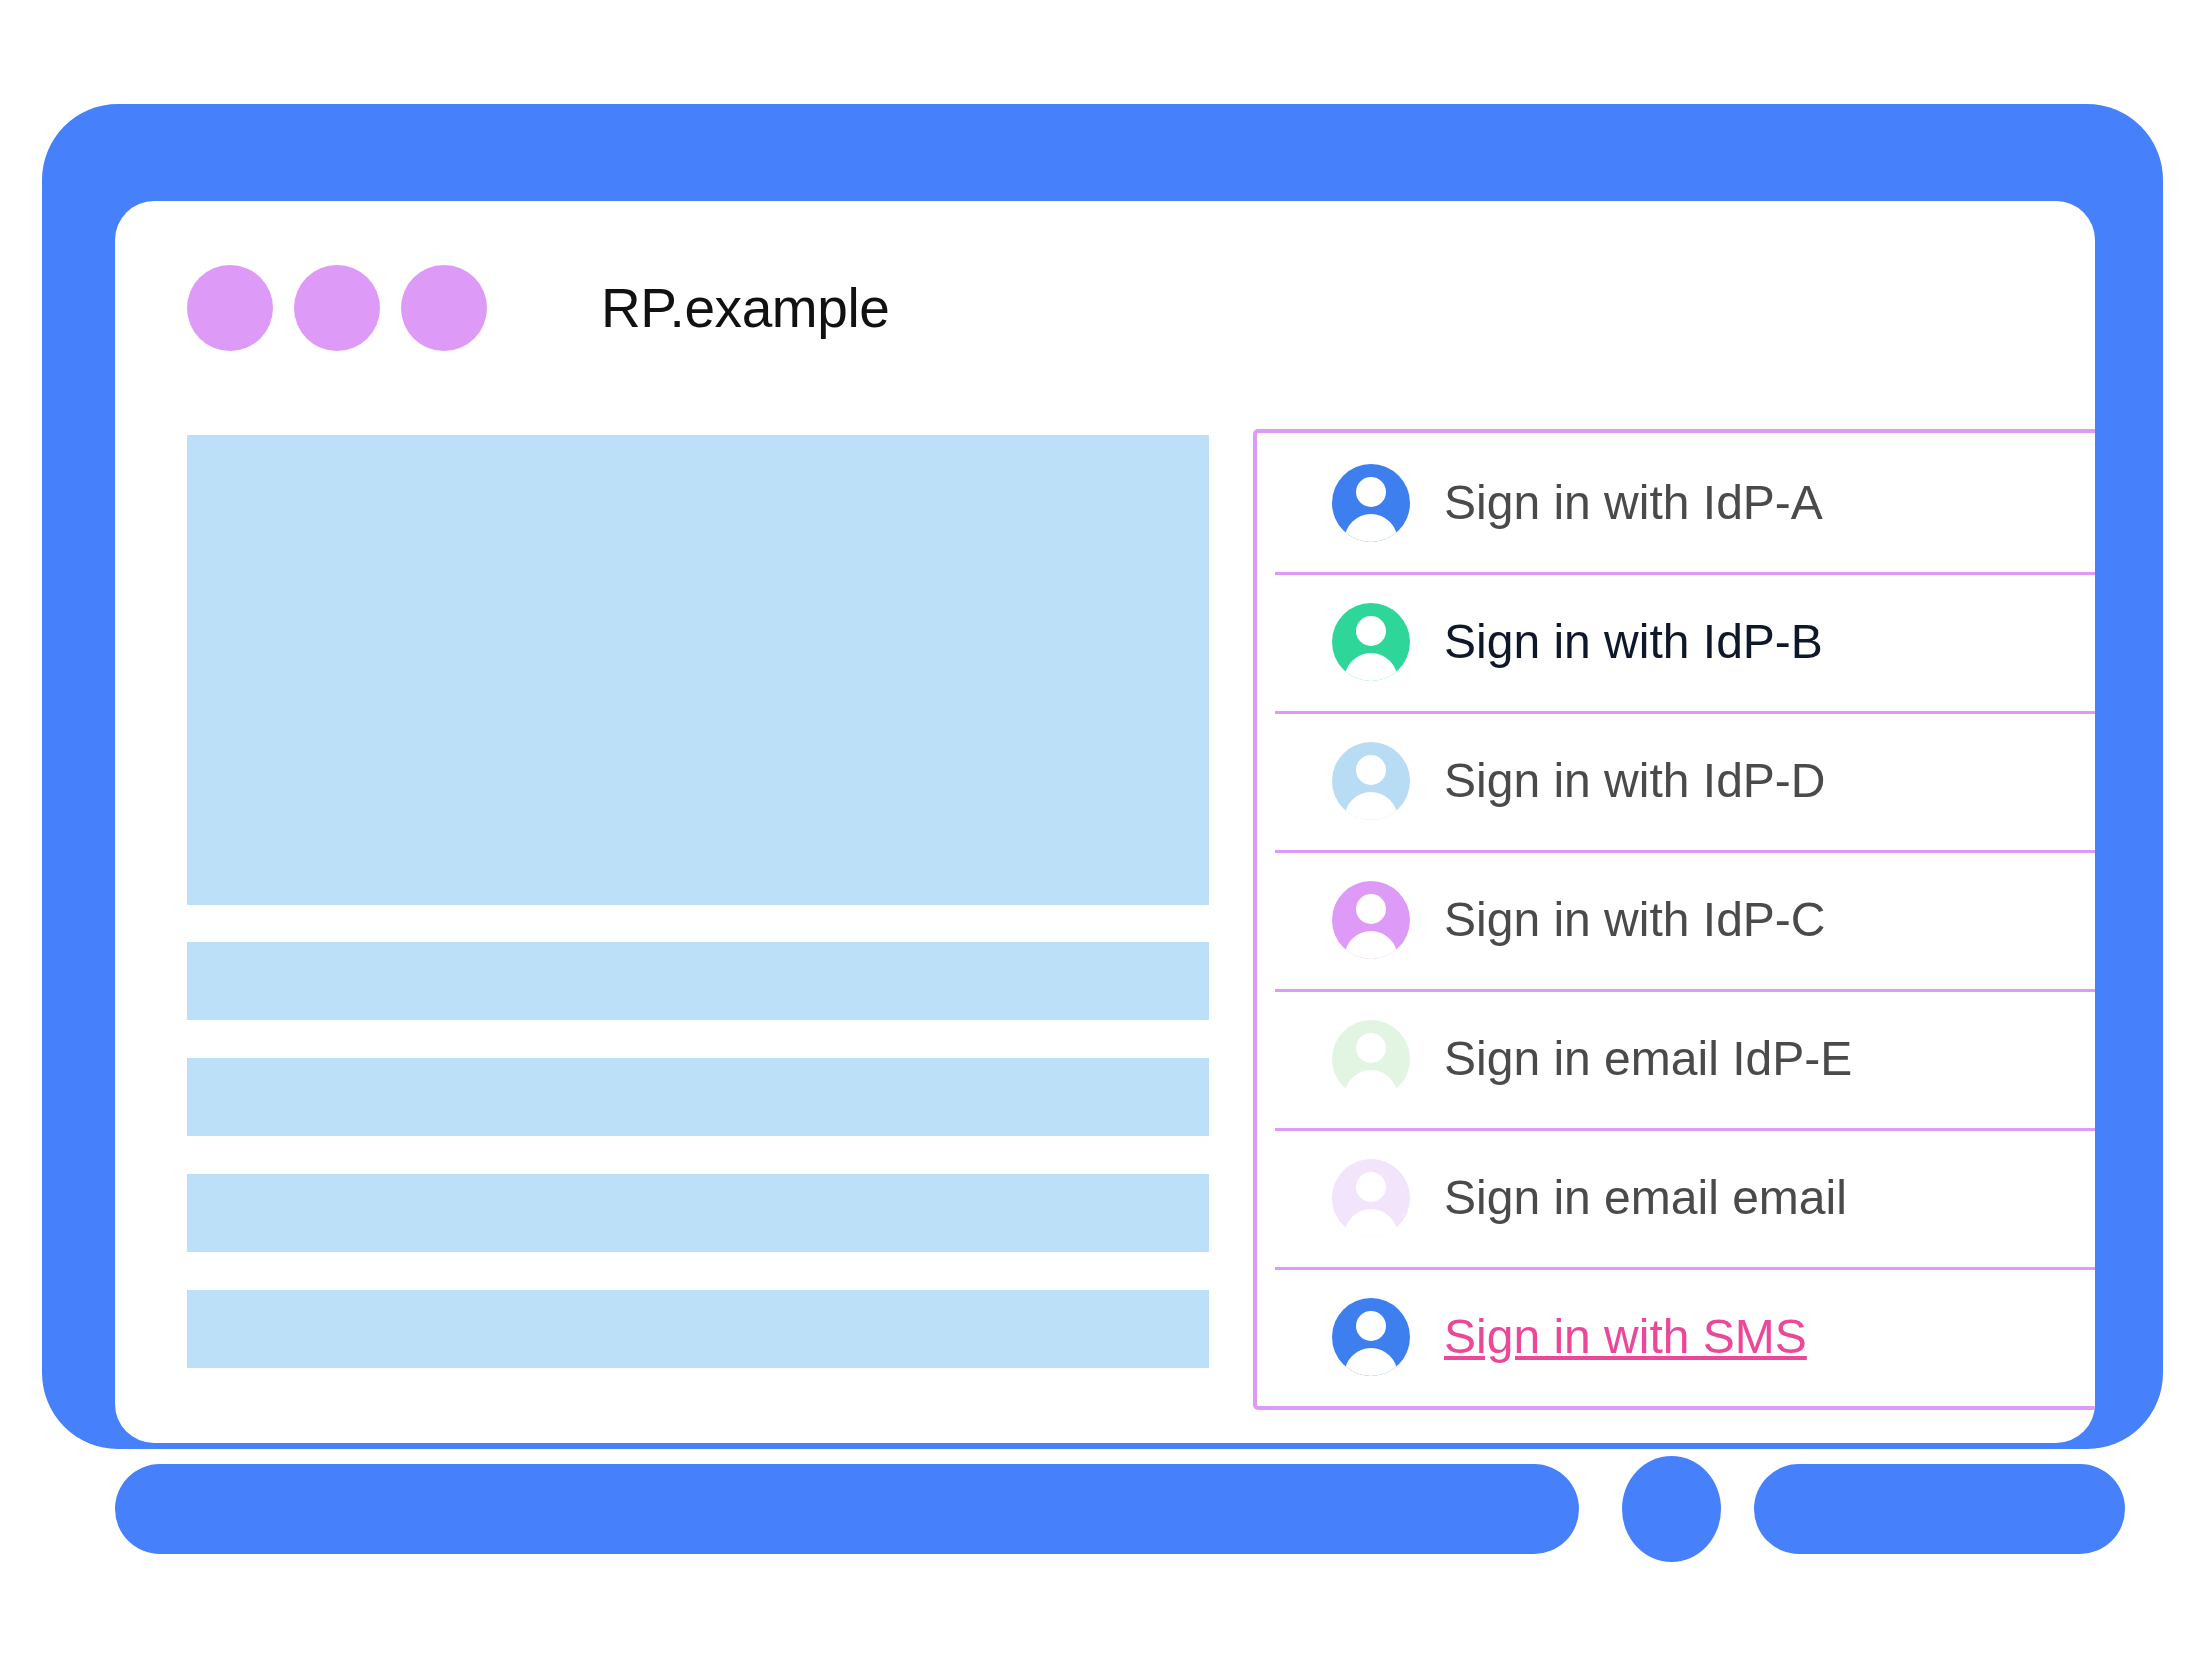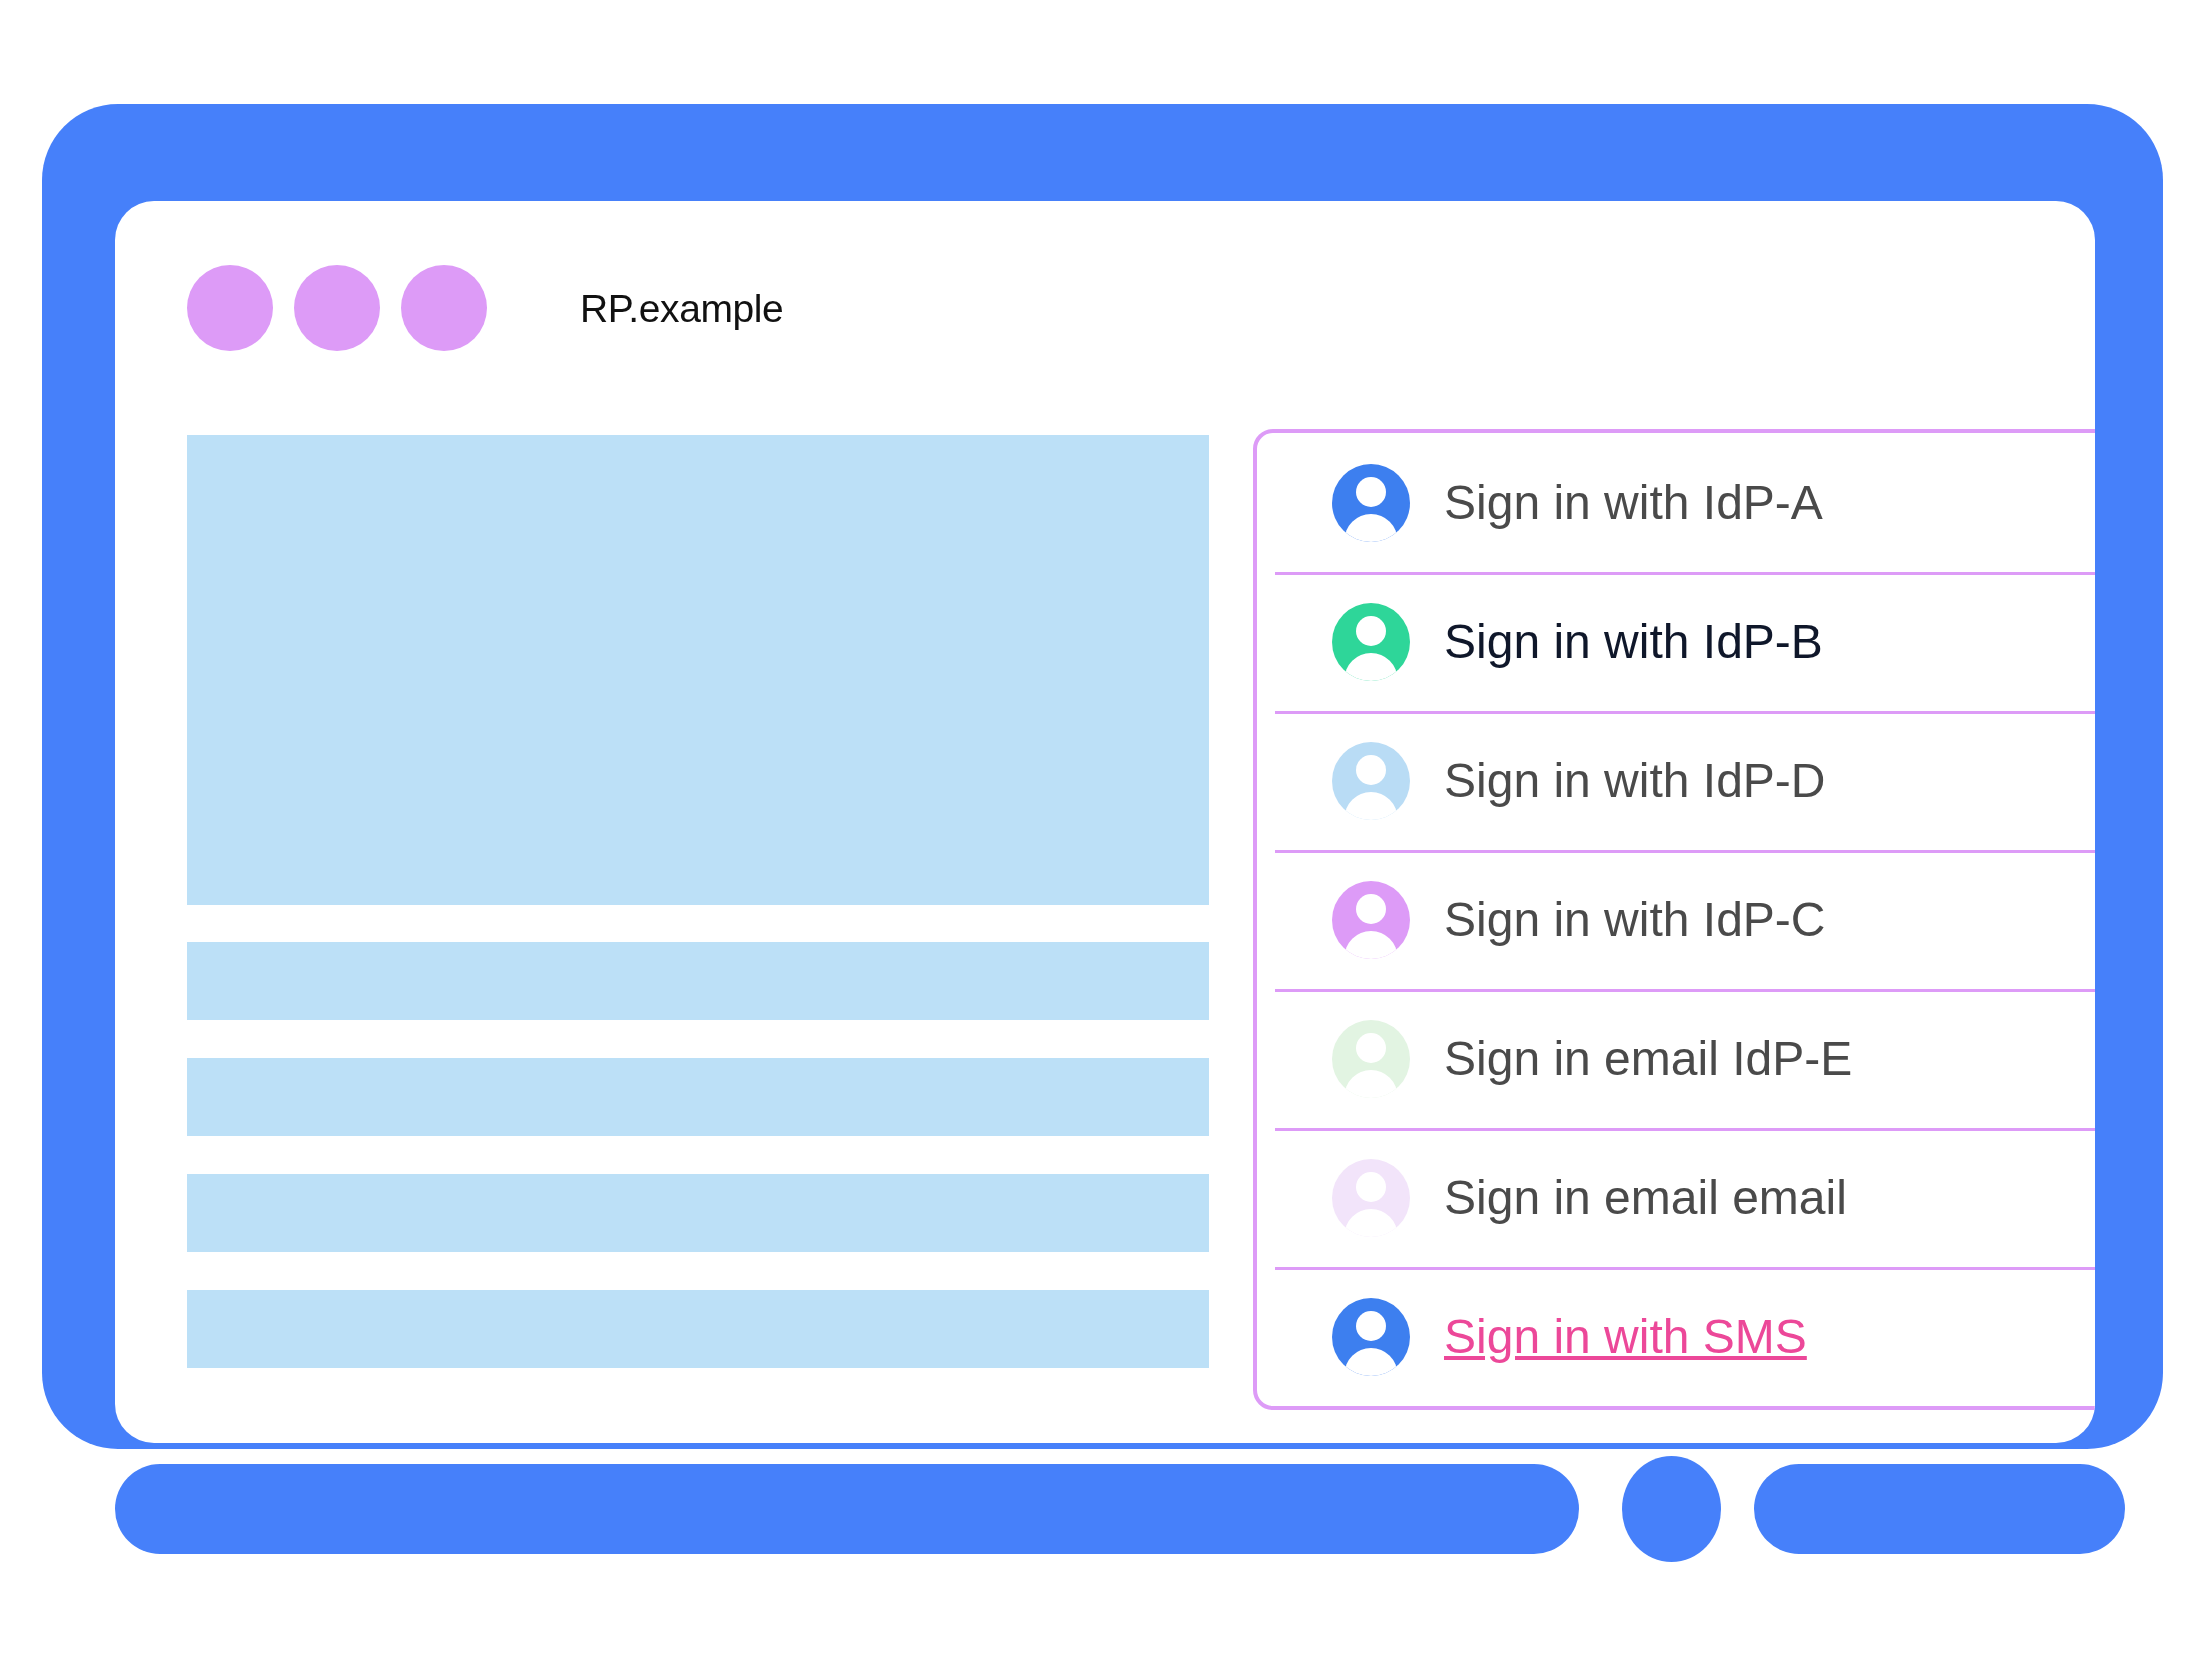--- a/index.html
+++ b/index.html
@@ -84,22 +84,22 @@
   }
   .dot {
     width: 86px;
     height: 86px;
     border-radius: 50%;
     background: #DD9BF7;
     margin-right: 21px;
     flex: 0 0 auto;
   }
   .site-title {
-    margin-left: 72px;
-    font-size: 39px;
+    margin-left: 93px;
+    font-size: 55px;
     color: #111111;
     letter-spacing: -0.4px;
     white-space: nowrap;
     line-height: 1;
   }
 
   
   .content-col {
     position: absolute;
     left: 72px;
@@ -114,21 +114,21 @@
   .ph-bar    { height: 78px;  margin-bottom: 38px; }
   .ph-bar:last-child { margin-bottom: 0; }
 
   
   .signin-panel {
     position: absolute;
     left: 1138px;
     top: 228px;
     width: 909px;
     border: 4.4px solid #DD9BF7;
-    border-radius: 20px;
+    border-radius: 5px;
     box-sizing: border-box;
     background: #ffffff;
   }
   .signin-item {
     display: flex;
     align-items: center;
     height: 139px;
     padding-left: 75px;
     box-sizing: border-box;
     position: relative;

